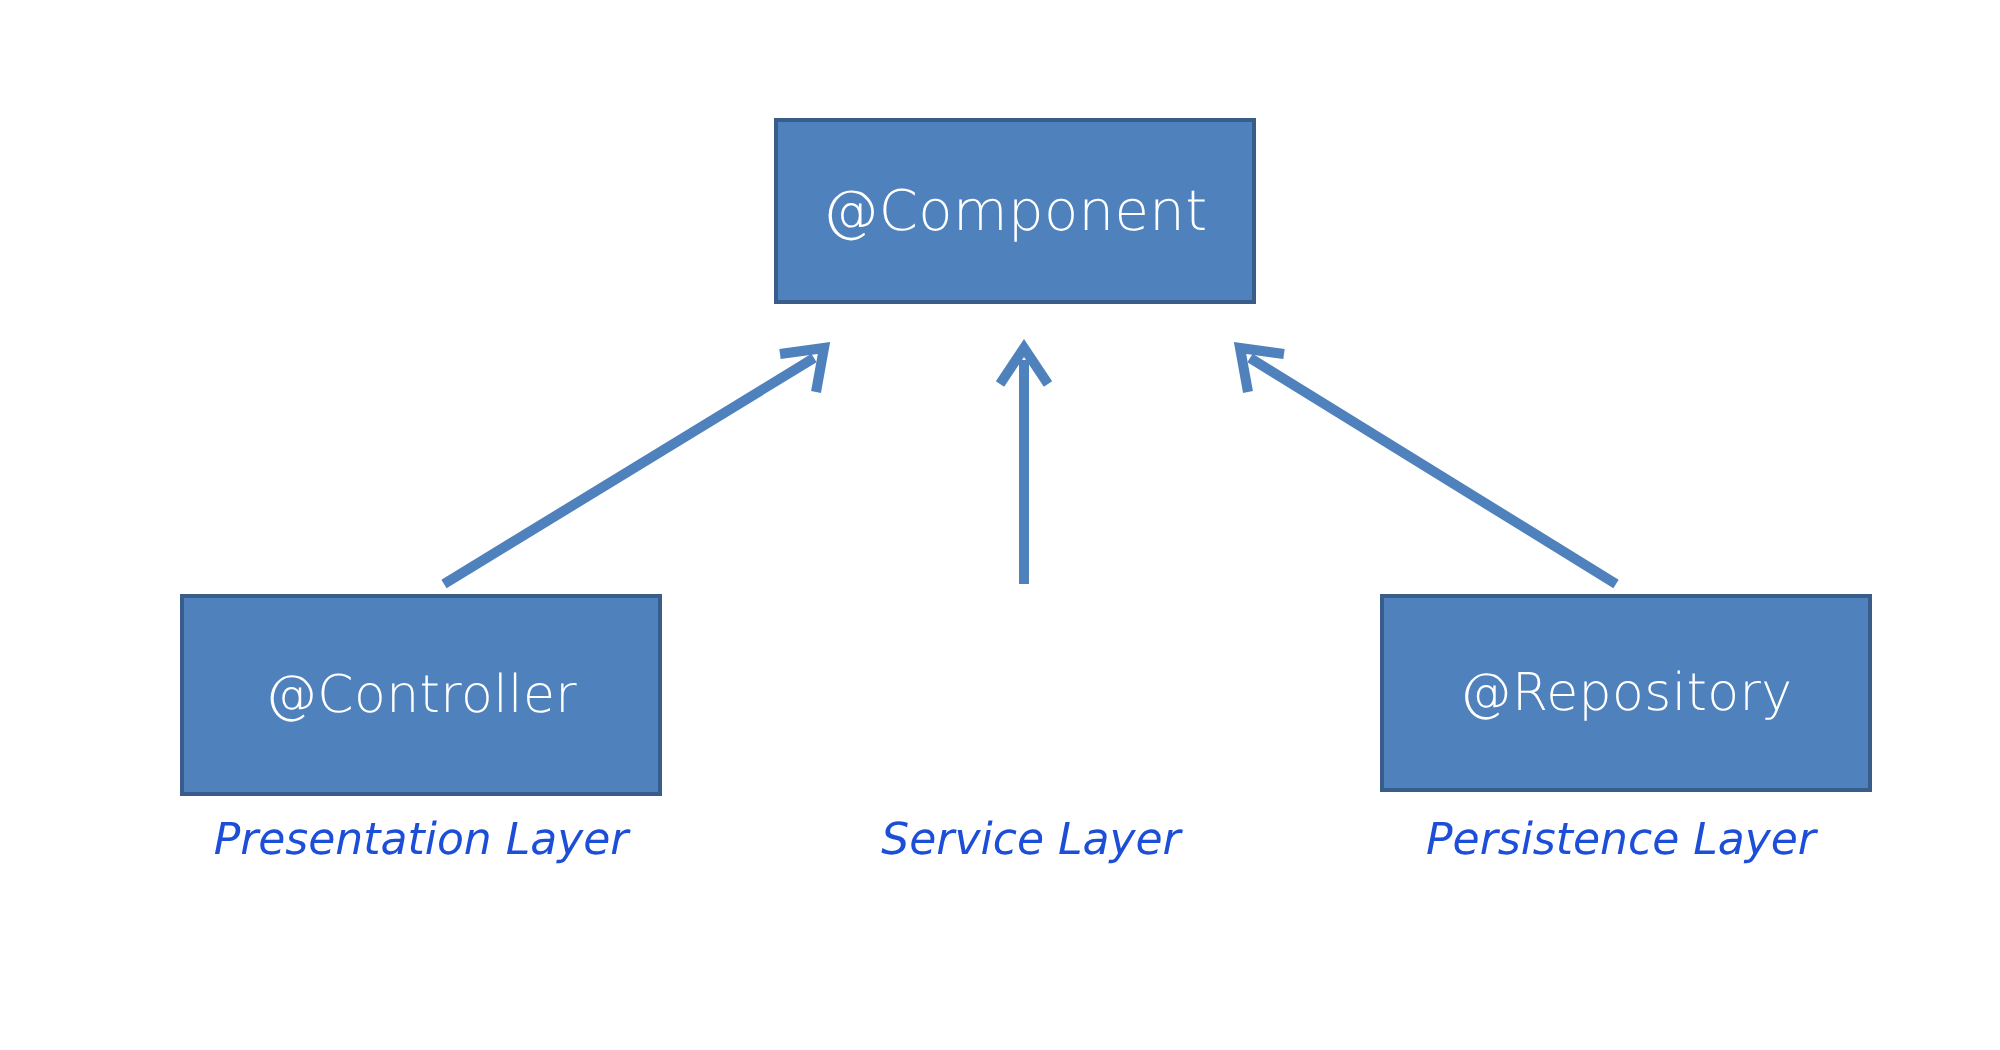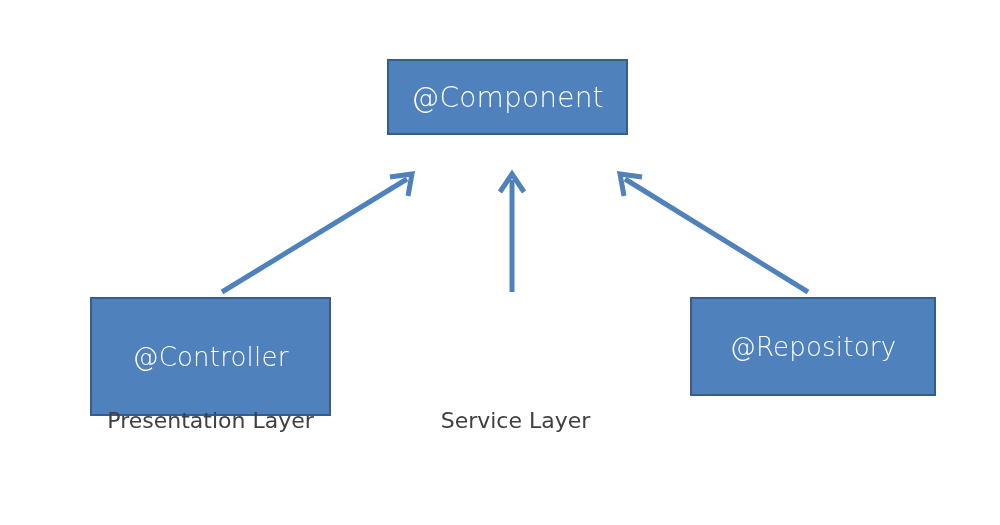--- a/index.html
+++ b/index.html
@@ -39,54 +39,55 @@
     color: #ffffff;
     font-family: "DejaVu Sans", "Liberation Sans", sans-serif;
     font-weight: 300;
     letter-spacing: 0.2px;
     white-space: nowrap;
   }
   #node-component {
     left: 387px;
     top: 59px;
     width: 241px;
-    height: 76px;
+    height: 93px;
   }
   #node-component .node-label { font-size: 28px; }
 
   #node-controller {
     left: 90px;
     top: 297px;
     width: 241px;
-    height: 119px;
+    height: 101px;
   }
   #node-service {
     left: 395px;
     top: 297px;
     width: 241px;
     height: 99px;
   }
   #node-repository {
     left: 690px;
     top: 297px;
     width: 246px;
     height: 99px;
   }
   #node-controller .node-label,
   #node-service .node-label,
   #node-repository .node-label { font-size: 26px; }
 
   .layer-caption {
     position: absolute;
-    color: #404040;
+    color: #1d4ed8;
     font-family: "DejaVu Sans", "Liberation Sans", sans-serif;
     font-size: 22px;
     font-weight: 400;
     text-align: center;
     white-space: nowrap;
+    font-style: italic;
   }
   #caption-presentation {
     left: 90px;
     top: 408px;
     width: 241px;
   }
   #caption-service {
     left: 395px;
     top: 408px;
     width: 241px;
@@ -130,14 +131,15 @@
 
 
   <div class="node" id="node-repository">
     <span class="node-label">@Repository</span>
   </div>
 
   <div class="layer-caption" id="caption-presentation">Presentation Layer</div>
 
   <div class="layer-caption" id="caption-service">Service Layer</div>
 
+  <div class="layer-caption" id="caption-persistence">Persistence Layer</div>
 
 </div>
 
 </body></html>

